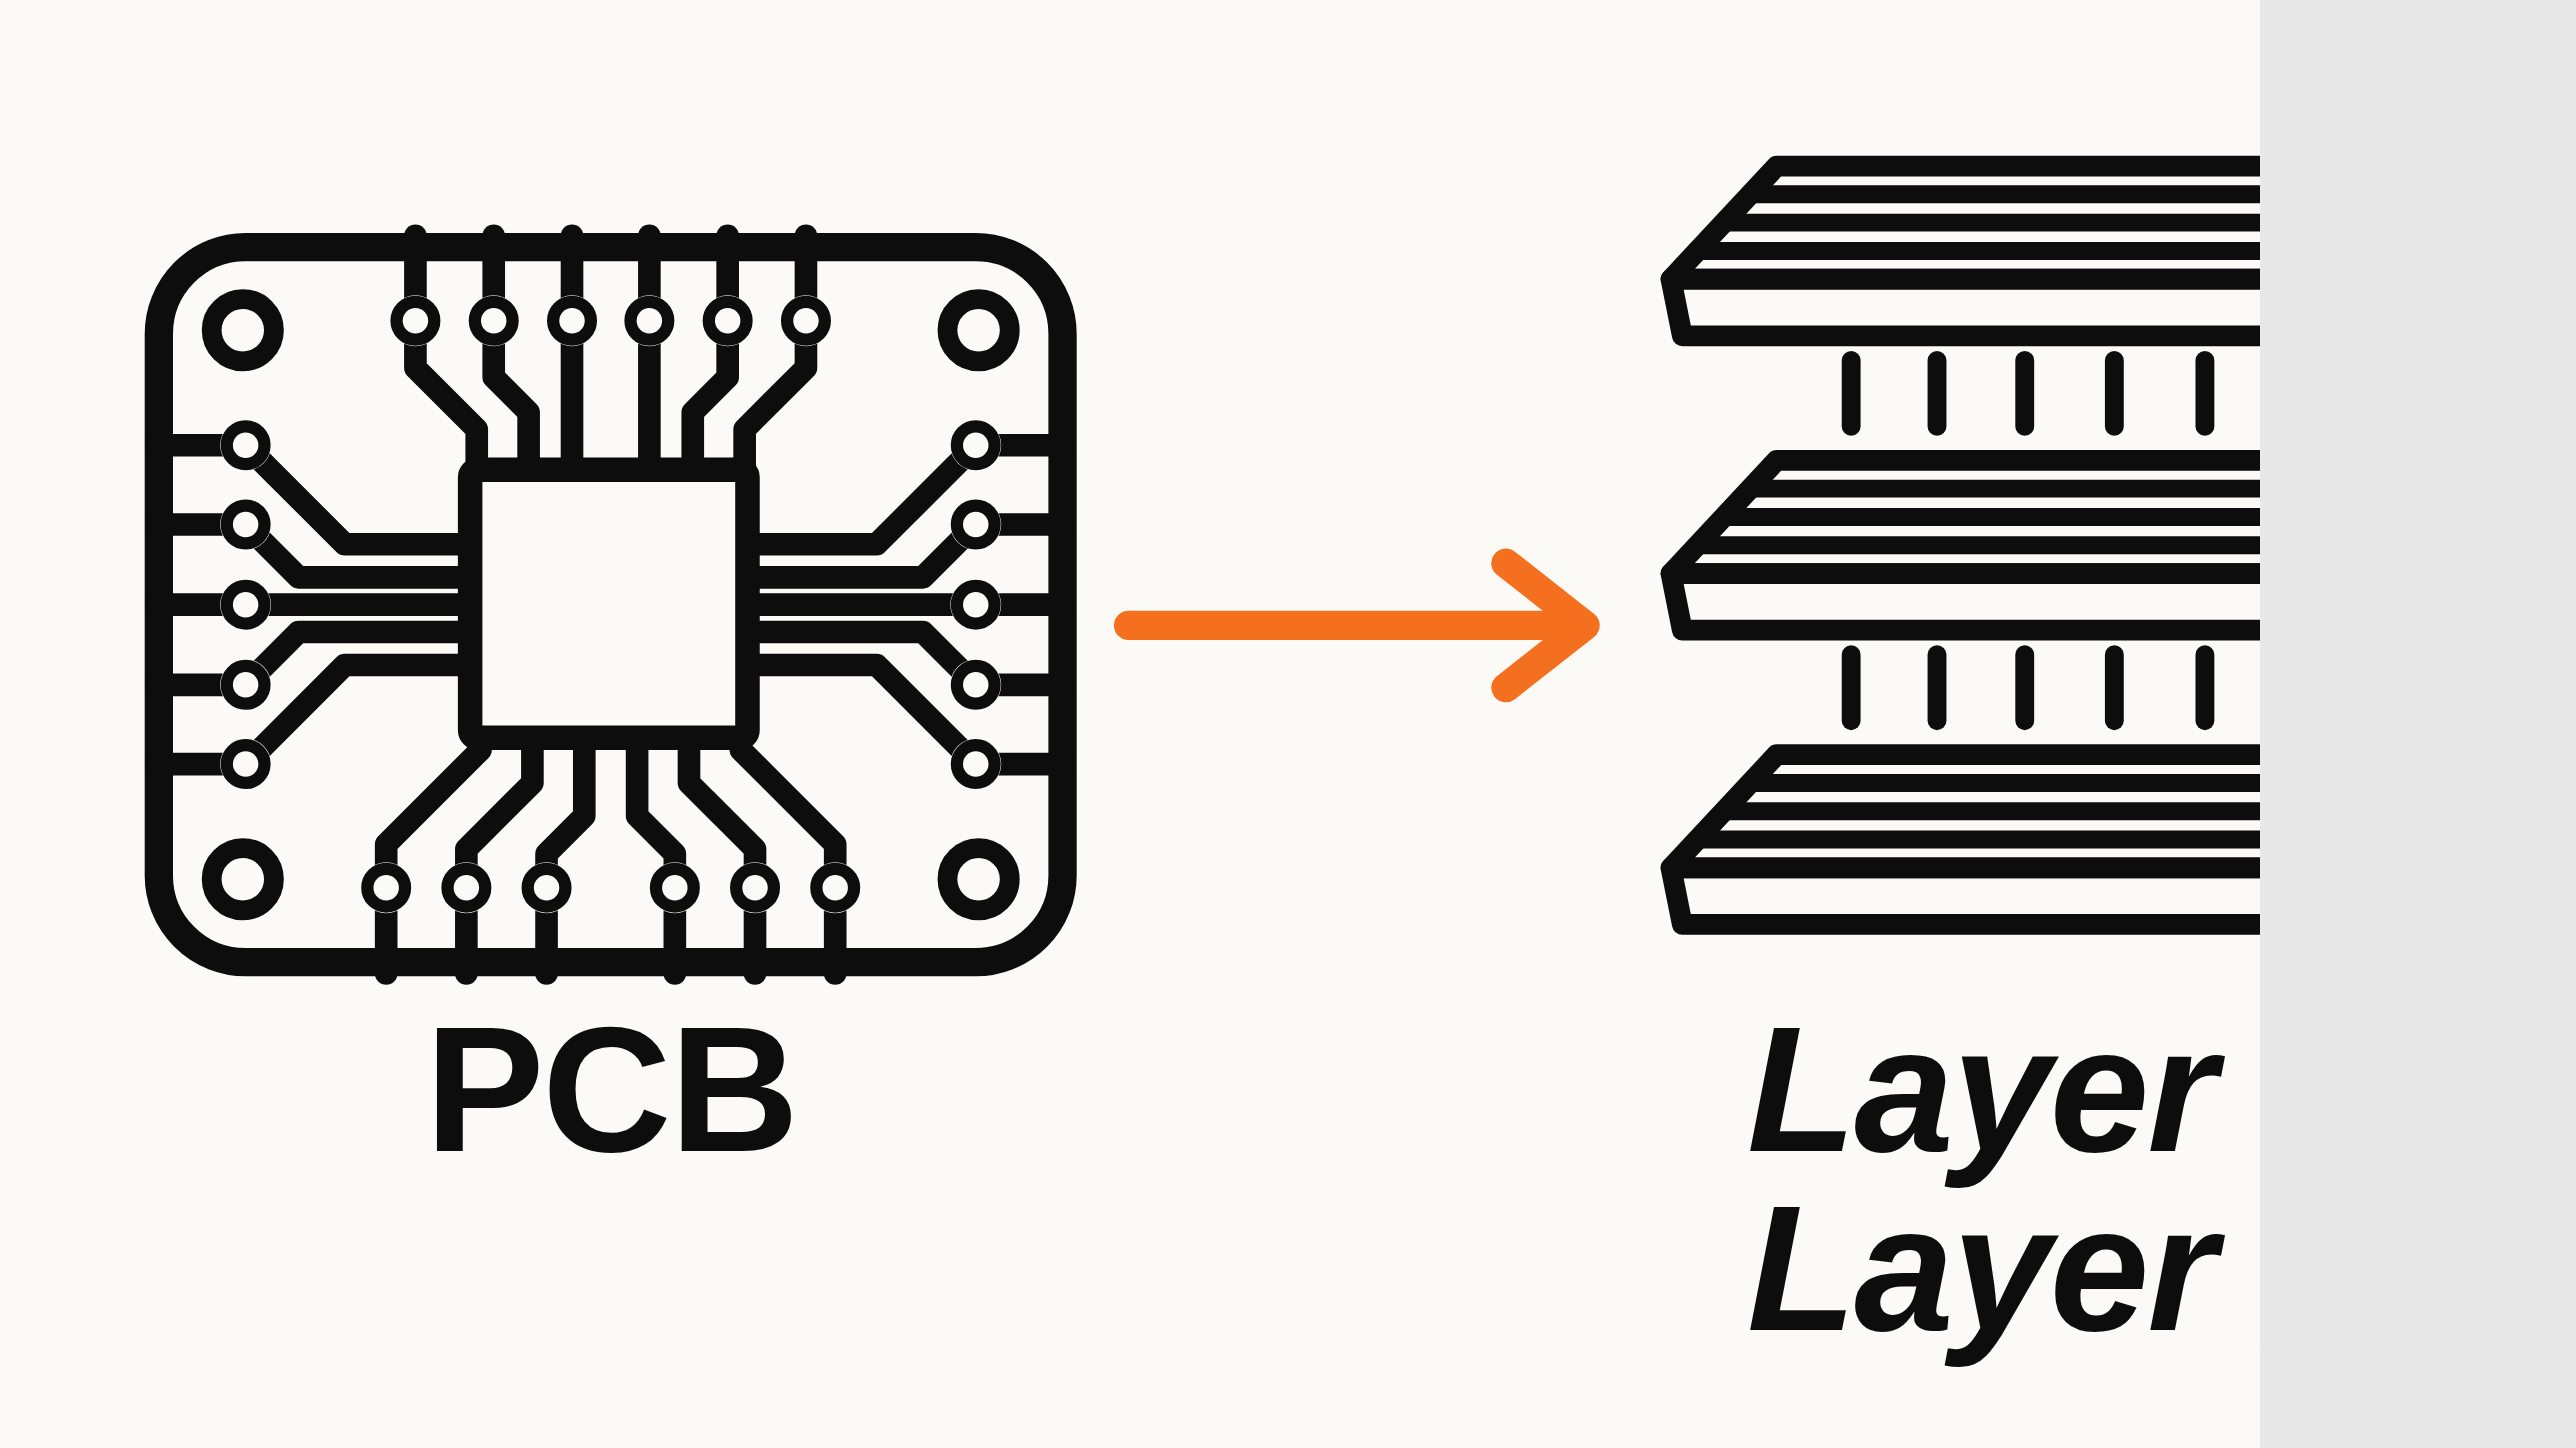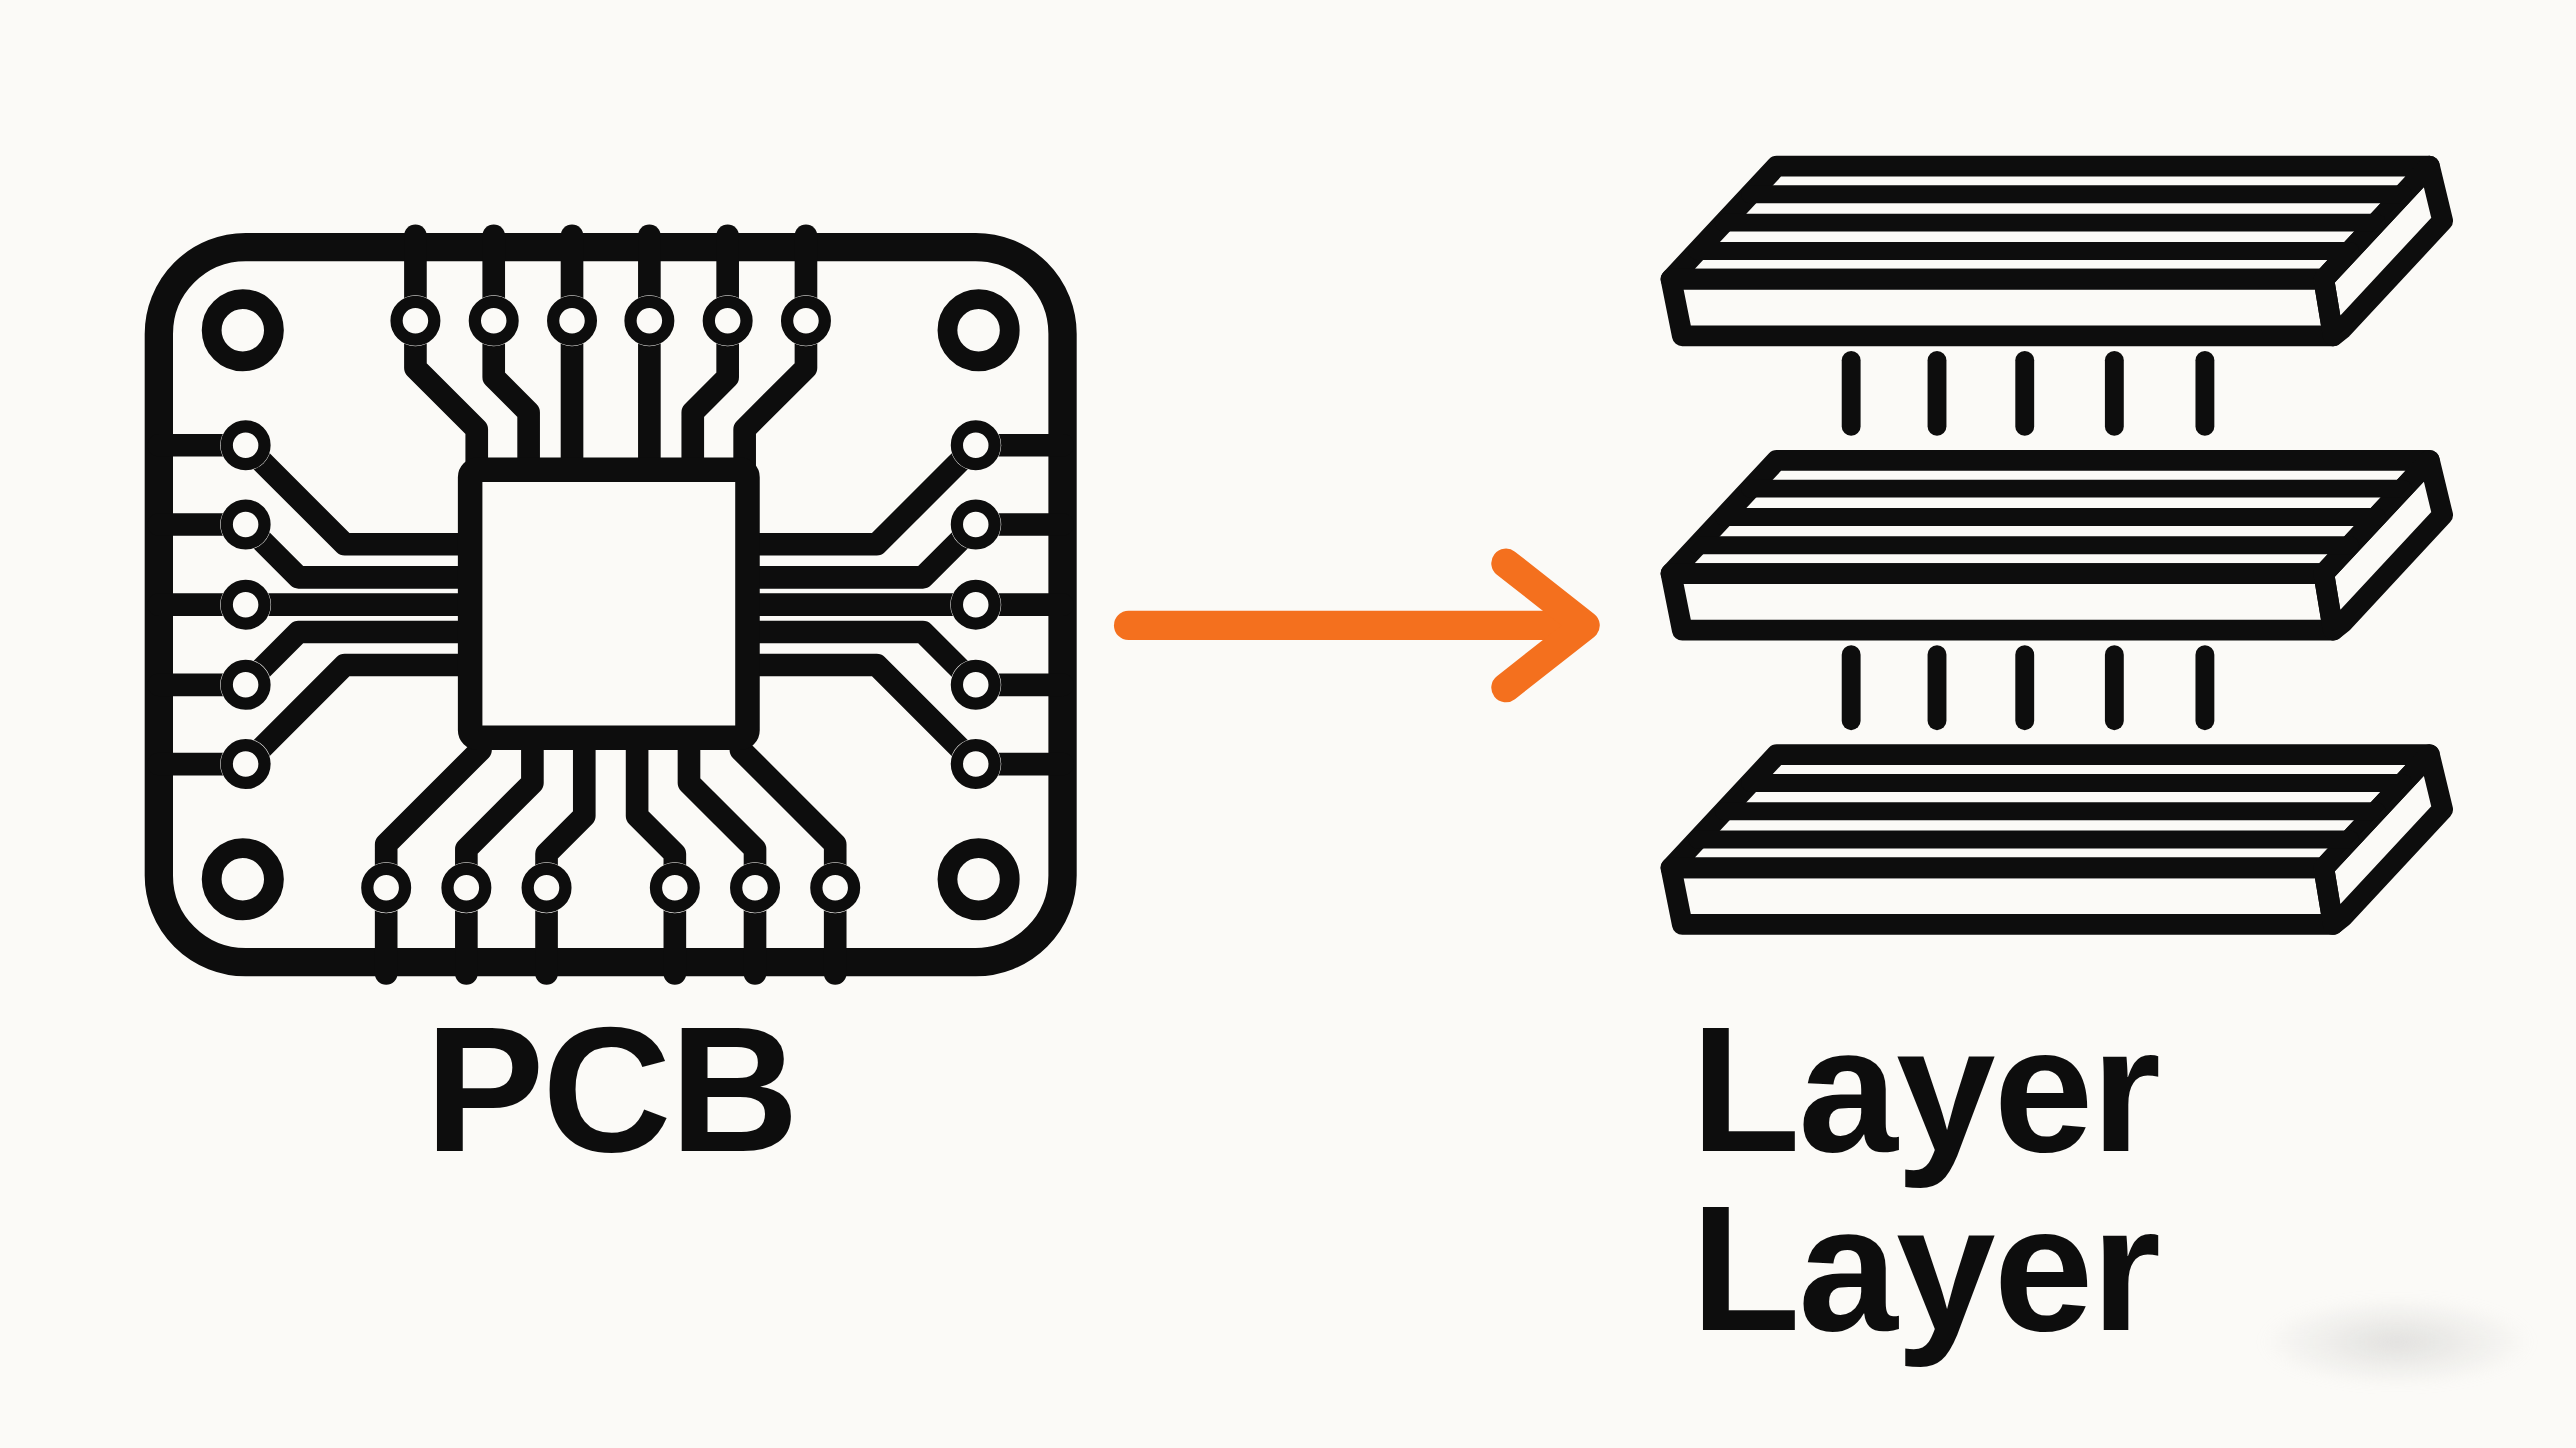--- a/index.html
+++ b/index.html
@@ -2,21 +2,21 @@
 <html style="--bg: #fbfaf7; --ink: #0d0d0d; --arrow: #f4701e;font-size:15px"><head>
 <meta charset="utf-8">
 <style>
   html,body{margin:0;padding:0;}
   body{
     font-family:"Liberation Sans", sans-serif;
     background:#e8e8e8;
   }
   .stage{
     position:relative;
-    width:2576px;height:1448px;
+    width:2260px;height:1448px;
     background:var(--bg,#fbfaf7);
     overflow:hidden;
   }
   .scene-svg{
     position:absolute;left:0;top:0;width:2576px;height:1448px;display:block;
   }
   .ink{
     stroke:var(--ink,#0d0d0d);
     fill:none;
     stroke-linecap:round;
@@ -197,20 +197,20 @@
       <g>
         <use href="#slab" transform="translate(1771,800)"></use>
       </g>
     </g>
   </svg>
 
   <div class="caption" style="left:611px; top:1000px;">
     <span class="line">PCB</span>
   </div>
 
-  <div class="caption" style="left:1925px; top:1000px;">
+  <div class="caption" style="left:1981px; top:1000px;font-style:italic;">
     <span class="line">Layer</span>
     <span class="line">Layer</span>
   </div>
 
   <div class="smudge"></div>
 </div>
 
 
 </body></html>

